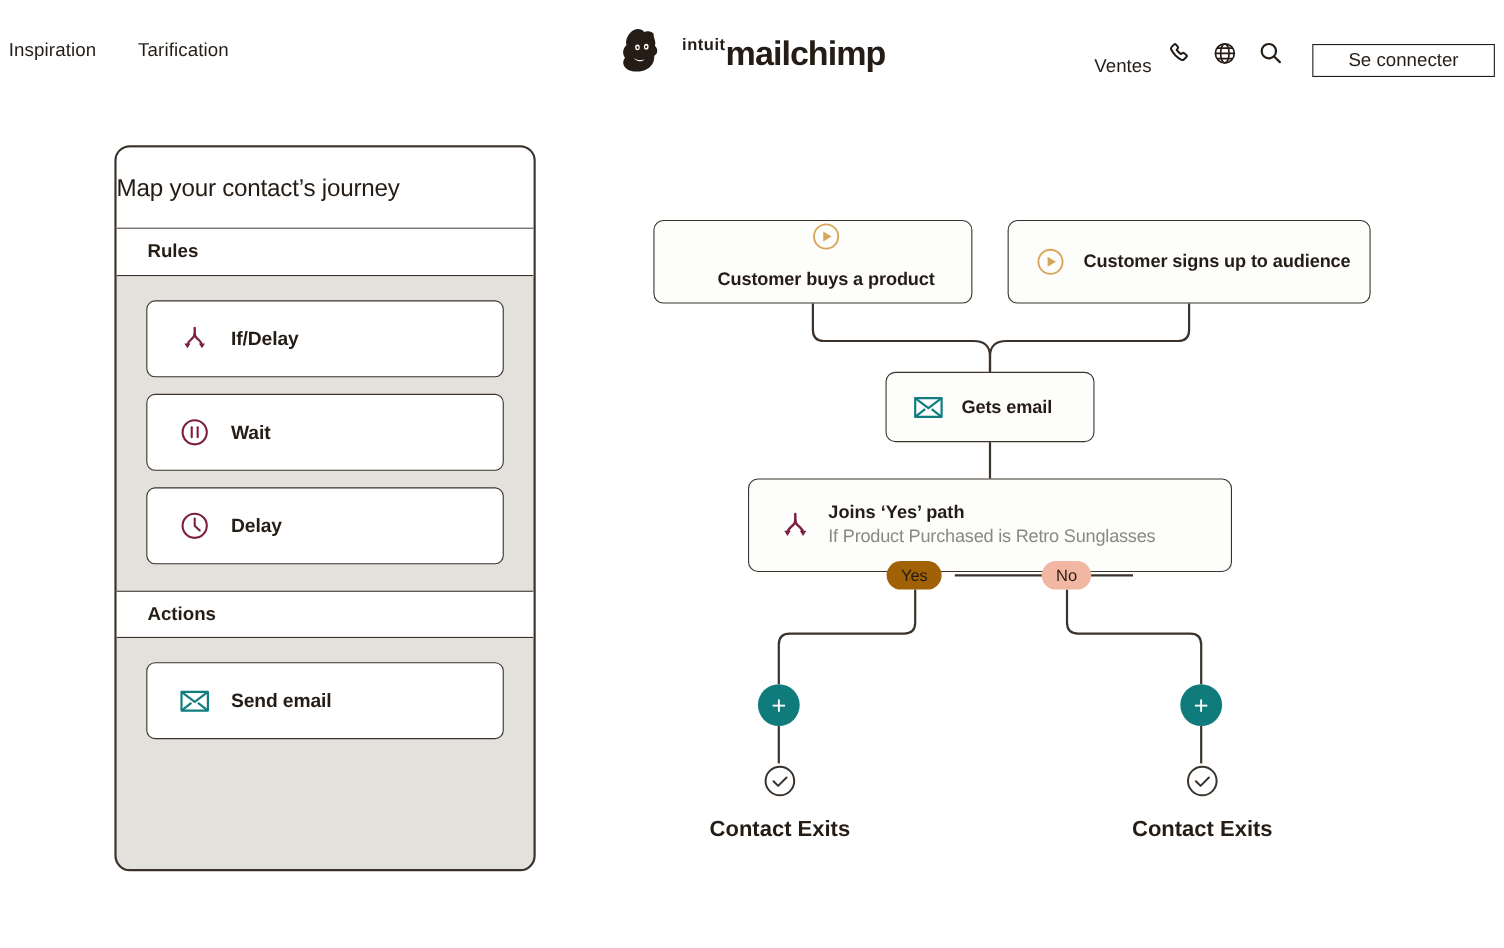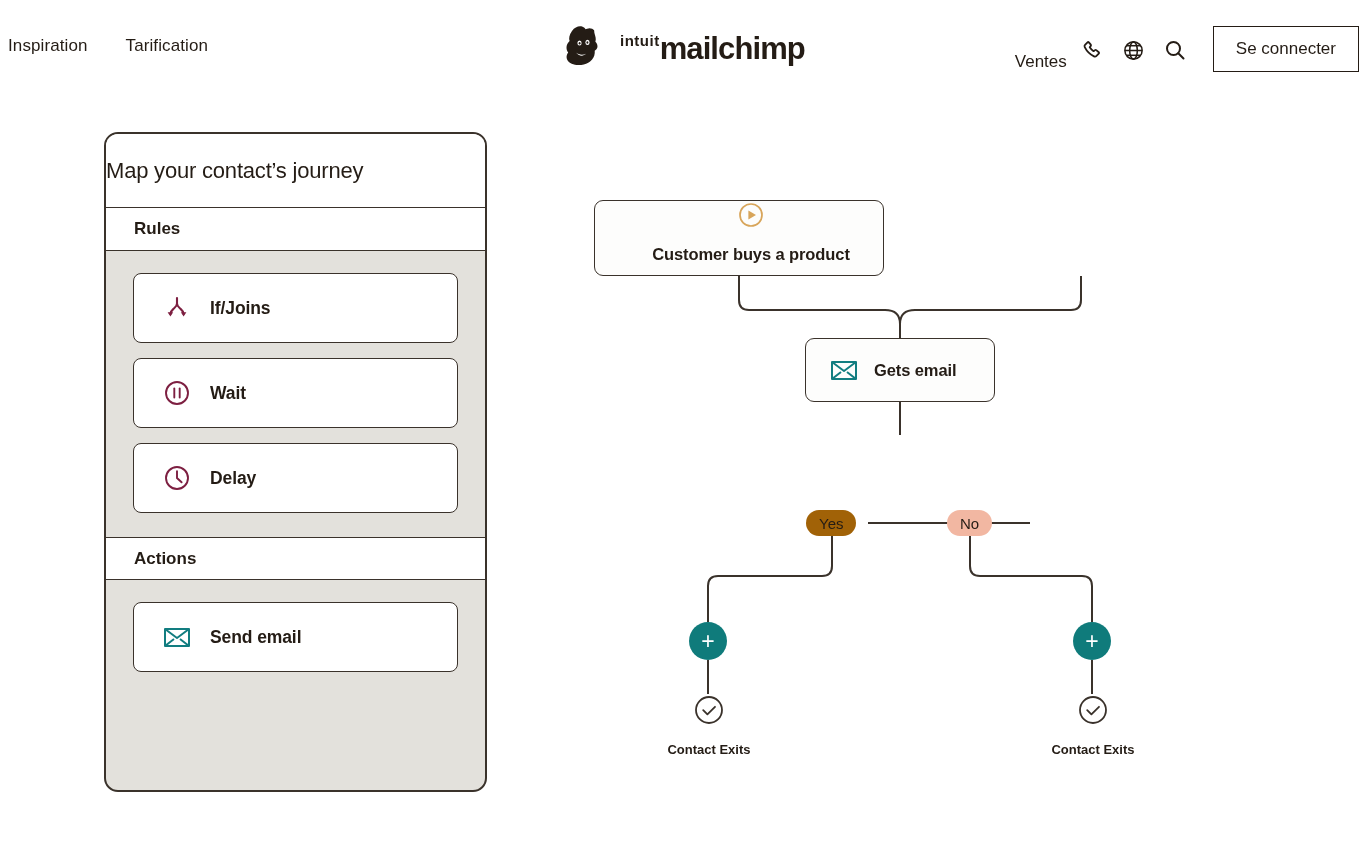--- a/index.html
+++ b/index.html
@@ -42,21 +42,21 @@
   .ventes {
     font-size: 17px; color: #241c15; margin-right: 4px; cursor: pointer;
   }
   .icon-btn {
     width: 38px; height: 44px; display: flex; align-items: center;
     justify-content: center; cursor: pointer;
   }
   .login-btn {
     margin-left: 16px;
     border: 1px solid #241c15; background: #fff;
-    height: 46px; padding: 0 22px;
+    height: 30px; padding: 0 32px;
     display: flex; align-items: center; justify-content: center;
     font-size: 17px; color: #241c15; cursor: pointer; white-space: nowrap;
   }
 
   
   .panel {
     position: absolute; left: 104px; top: 132px;
     width: 383px; height: 660px;
     background: #e3e1dc;
     border: 2.5px solid #3a322b;
@@ -119,21 +119,21 @@
     position: absolute; width: 38px; height: 38px; border-radius: 50%;
     background: #0f7b7b; display: flex; align-items: center; justify-content: center;
     color: #ffffff; font-size: 23px; line-height: 1; cursor: pointer;
   }
   #plus-left  { left: 129px; top: 462px; }
   #plus-right { left: 513px; top: 462px; }
 
   .exit-node { position: absolute; display: flex; flex-direction: column; align-items: center; gap: 12px; }
   #exit-left  { left: 97px; top: 534px; width: 104px; }
   #exit-right { left: 481px; top: 534px; width: 104px; }
-  .exit-label { font-size: 13px; font-weight: 700; color: #241c15; white-space: nowrap; }
+  .exit-label { font-size: 20px; font-weight: 700; color: #241c15; white-space: nowrap; }
 </style>
 </head>
 <body>
 
 <div class="header">
 
   <div class="nav-left">
     <span class="nav-link">Inspiration</span>
     <span class="nav-link">Tarification</span>
   </div>
@@ -204,21 +204,21 @@
 
     <div class="card">
       <span class="card-icon">
         <svg width="28" height="28" viewBox="0 0 28 28" fill="none" stroke="#7d1f41" stroke-width="2.1" stroke-linecap="round">
           <path d="M14 4v5.5c0 3-2 4-3.8 5.6C8.6 16.5 7.4 17.6 7.4 20"></path>
           <path d="M14 9.5c0 3 2 4 3.8 5.6 1.6 1.4 2.8 2.5 2.8 4.9"></path>
           <path d="M4.6 18.2 7.4 22.6l2.8-4.4z" fill="#7d1f41" stroke="none"></path>
           <path d="M17.8 18.2 20.6 22.6l2.8-4.4z" fill="#7d1f41" stroke="none"></path>
         </svg>
       </span>
-      <span class="card-label">If/Joins</span>
+      <span class="card-label">If/Delay</span>
     </div>
 
     <div class="card">
       <span class="card-icon">
         <svg width="28" height="28" viewBox="0 0 28 28" fill="none" stroke="#7d1f41" stroke-width="1.9">
           <circle cx="14" cy="14" r="11"></circle>
           <line x1="11.3" y1="9.5" x2="11.3" y2="18.5" stroke-linecap="round"></line>
           <line x1="16.7" y1="9.5" x2="16.7" y2="18.5" stroke-linecap="round"></line>
         </svg>
       </span>
@@ -282,32 +282,55 @@
   <div class="node" id="node-trigger1">
     <span class="node-ico">
       <svg width="28" height="28" viewBox="0 0 28 28" fill="none" stroke="#d8a55a" stroke-width="1.7">
         <circle cx="14" cy="14" r="11"></circle>
         <path d="M11.4 9.4 19 14l-7.6 4.6z" fill="#d8a55a" stroke="none"></path>
       </svg>
     </span>
     <span class="node-label">Customer buys a product</span>
   </div>
 
+  <div class="node" id="node-trigger2">
+    <span class="node-ico">
+      <svg width="28" height="28" viewBox="0 0 28 28" fill="none" stroke="#d8a55a" stroke-width="1.7">
+        <circle cx="14" cy="14" r="11"></circle>
+        <path d="M11.4 9.4 19 14l-7.6 4.6z" fill="#d8a55a" stroke="none"></path>
+      </svg>
+    </span>
+    <span class="node-label">Customer signs up to audience</span>
+  </div>
 
   <div class="node" id="node-email">
     <span class="node-ico">
       <svg width="28" height="24" viewBox="0 0 28 24" fill="none" stroke="#127d80" stroke-width="2" stroke-linejoin="round">
         <rect x="2" y="4" width="24" height="17"></rect>
         <path d="M2 4l12 9 12-9"></path>
         <path d="M2 21l9-7M26 21l-9-7"></path>
       </svg>
     </span>
     <span class="node-label">Gets email</span>
   </div>
 
+  <div class="node" id="node-branch">
+    <span class="node-ico" style="width:32px;height:32px;">
+      <svg width="30" height="30" viewBox="0 0 28 28" fill="none" stroke="#7d1f41" stroke-width="2.1" stroke-linecap="round">
+        <path d="M14 4v5.5c0 3-2 4-3.8 5.6C8.6 16.5 7.4 17.6 7.4 20"></path>
+        <path d="M14 9.5c0 3 2 4 3.8 5.6 1.6 1.4 2.8 2.5 2.8 4.9"></path>
+        <path d="M4.6 18.2 7.4 22.6l2.8-4.4z" fill="#7d1f41" stroke="none"></path>
+        <path d="M17.8 18.2 20.6 22.6l2.8-4.4z" fill="#7d1f41" stroke="none"></path>
+      </svg>
+    </span>
+    <span class="branch-text">
+      <span class="branch-title">Joins ‘Yes’ path</span>
+      <span class="branch-sub">If Product Purchased is Retro Sunglasses</span>
+    </span>
+  </div>
 
   <span class="pill" id="pill-yes">Yes</span>
   <span class="pill" id="pill-no">No</span>
 
   <span class="plus-node" id="plus-left">+</span>
   <span class="plus-node" id="plus-right">+</span>
 
   <div class="exit-node" id="exit-left">
     <span>
       <svg width="32" height="32" viewBox="0 0 32 32" fill="none" stroke="#3a322b" stroke-width="1.8" stroke-linecap="round" stroke-linejoin="round">

